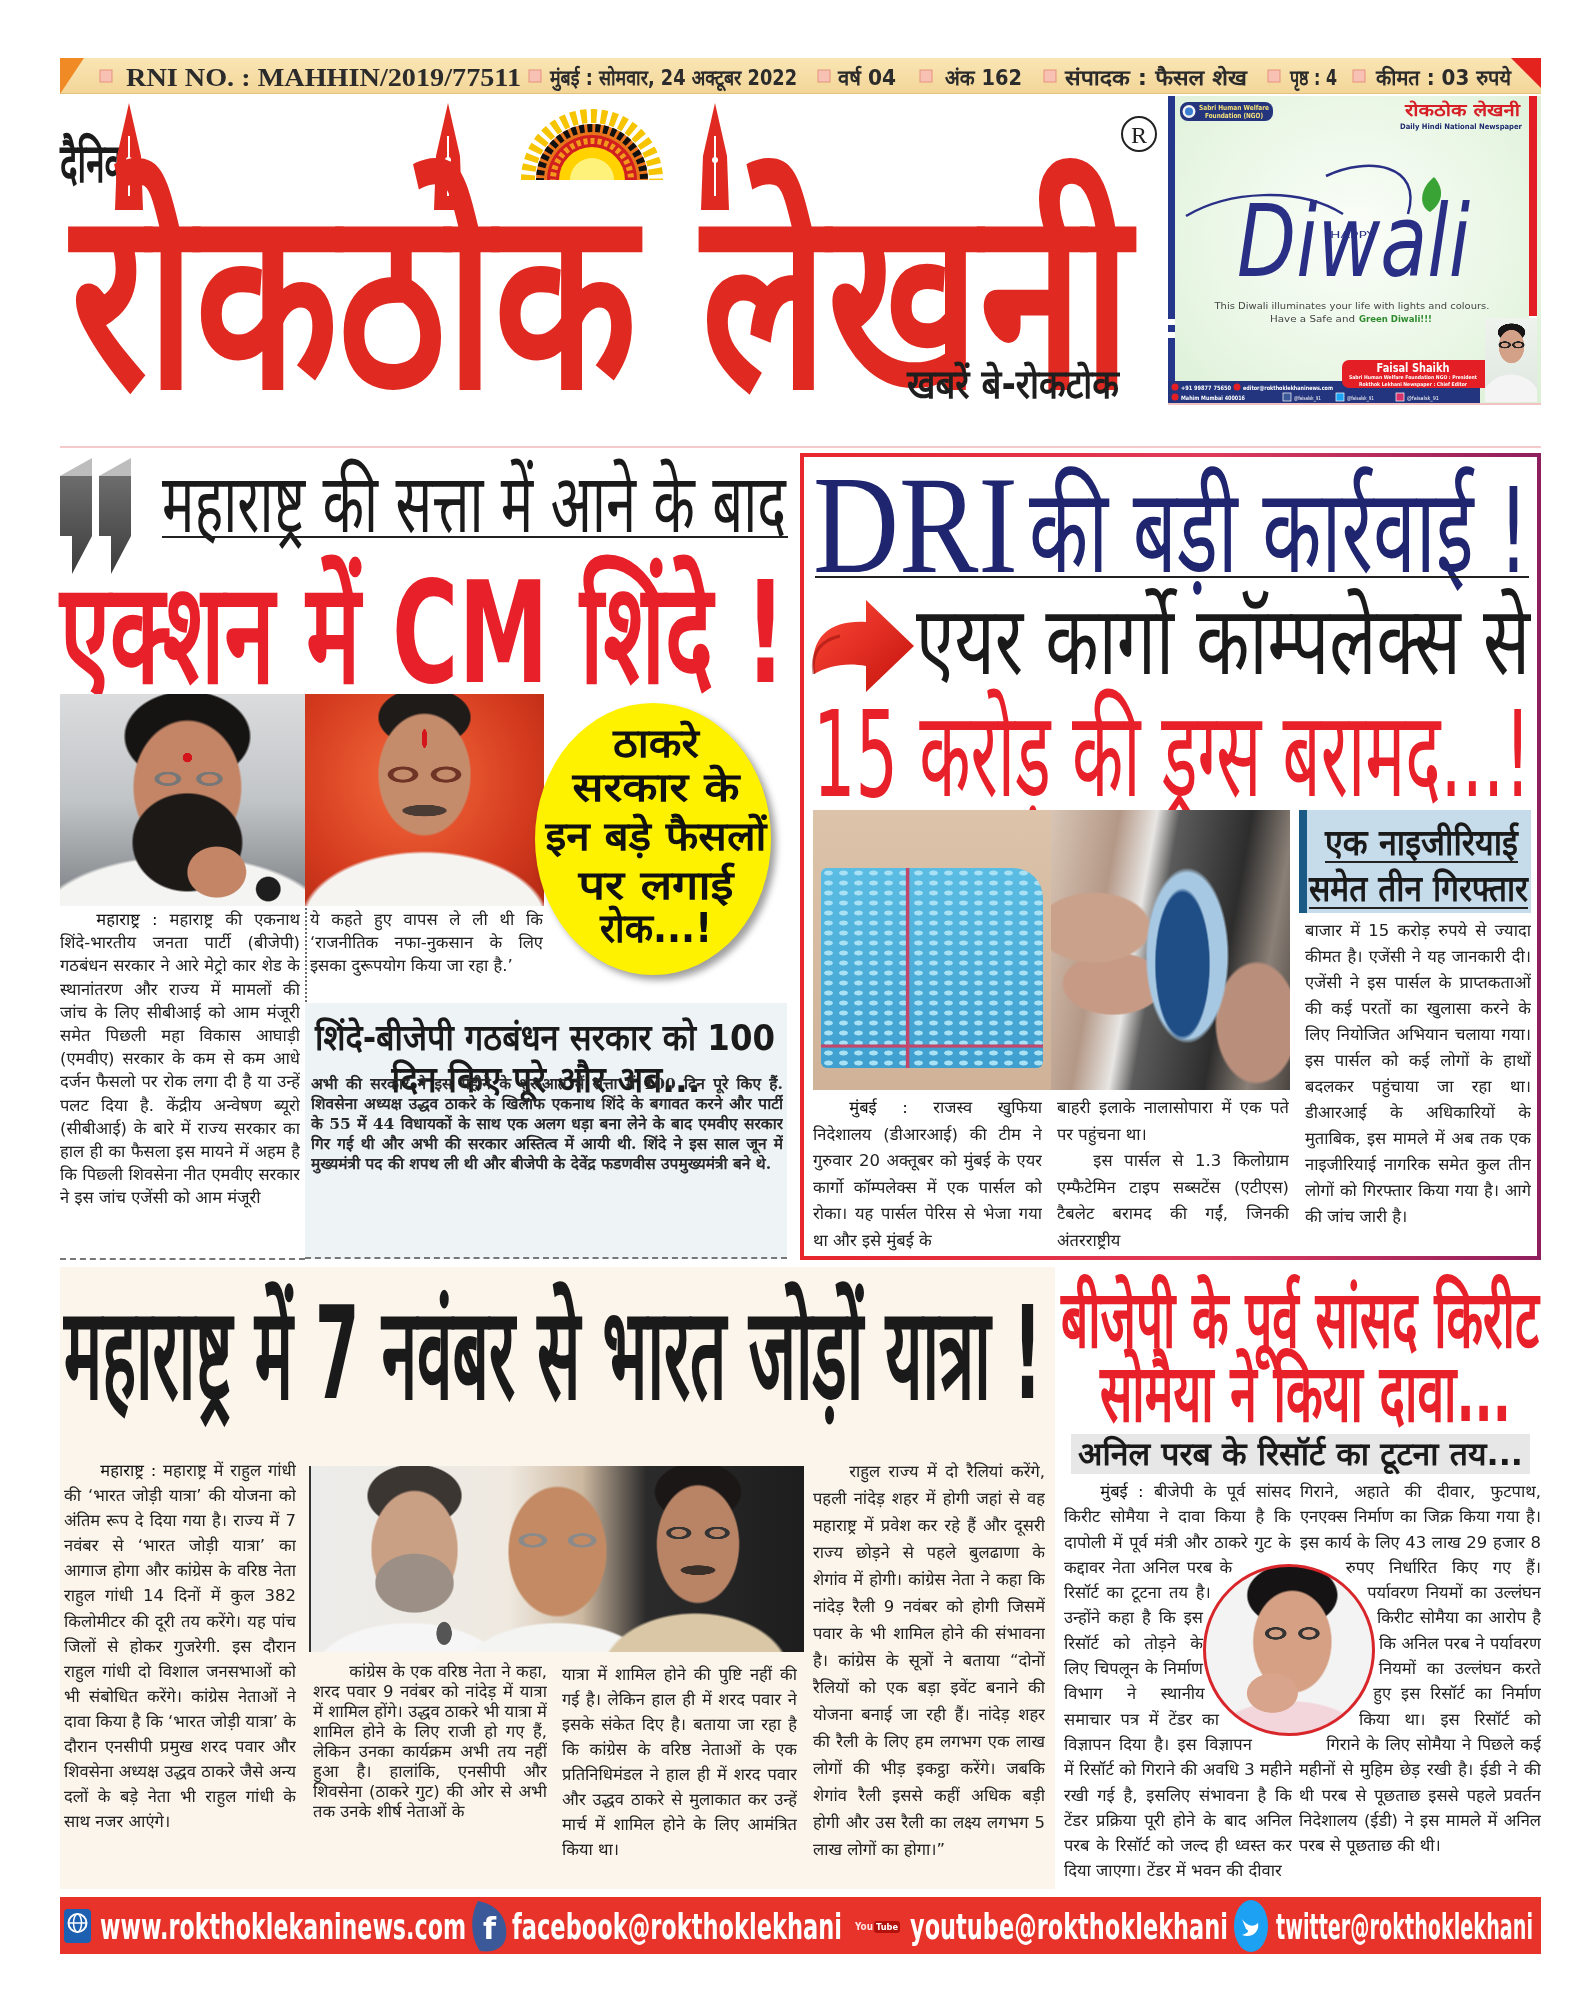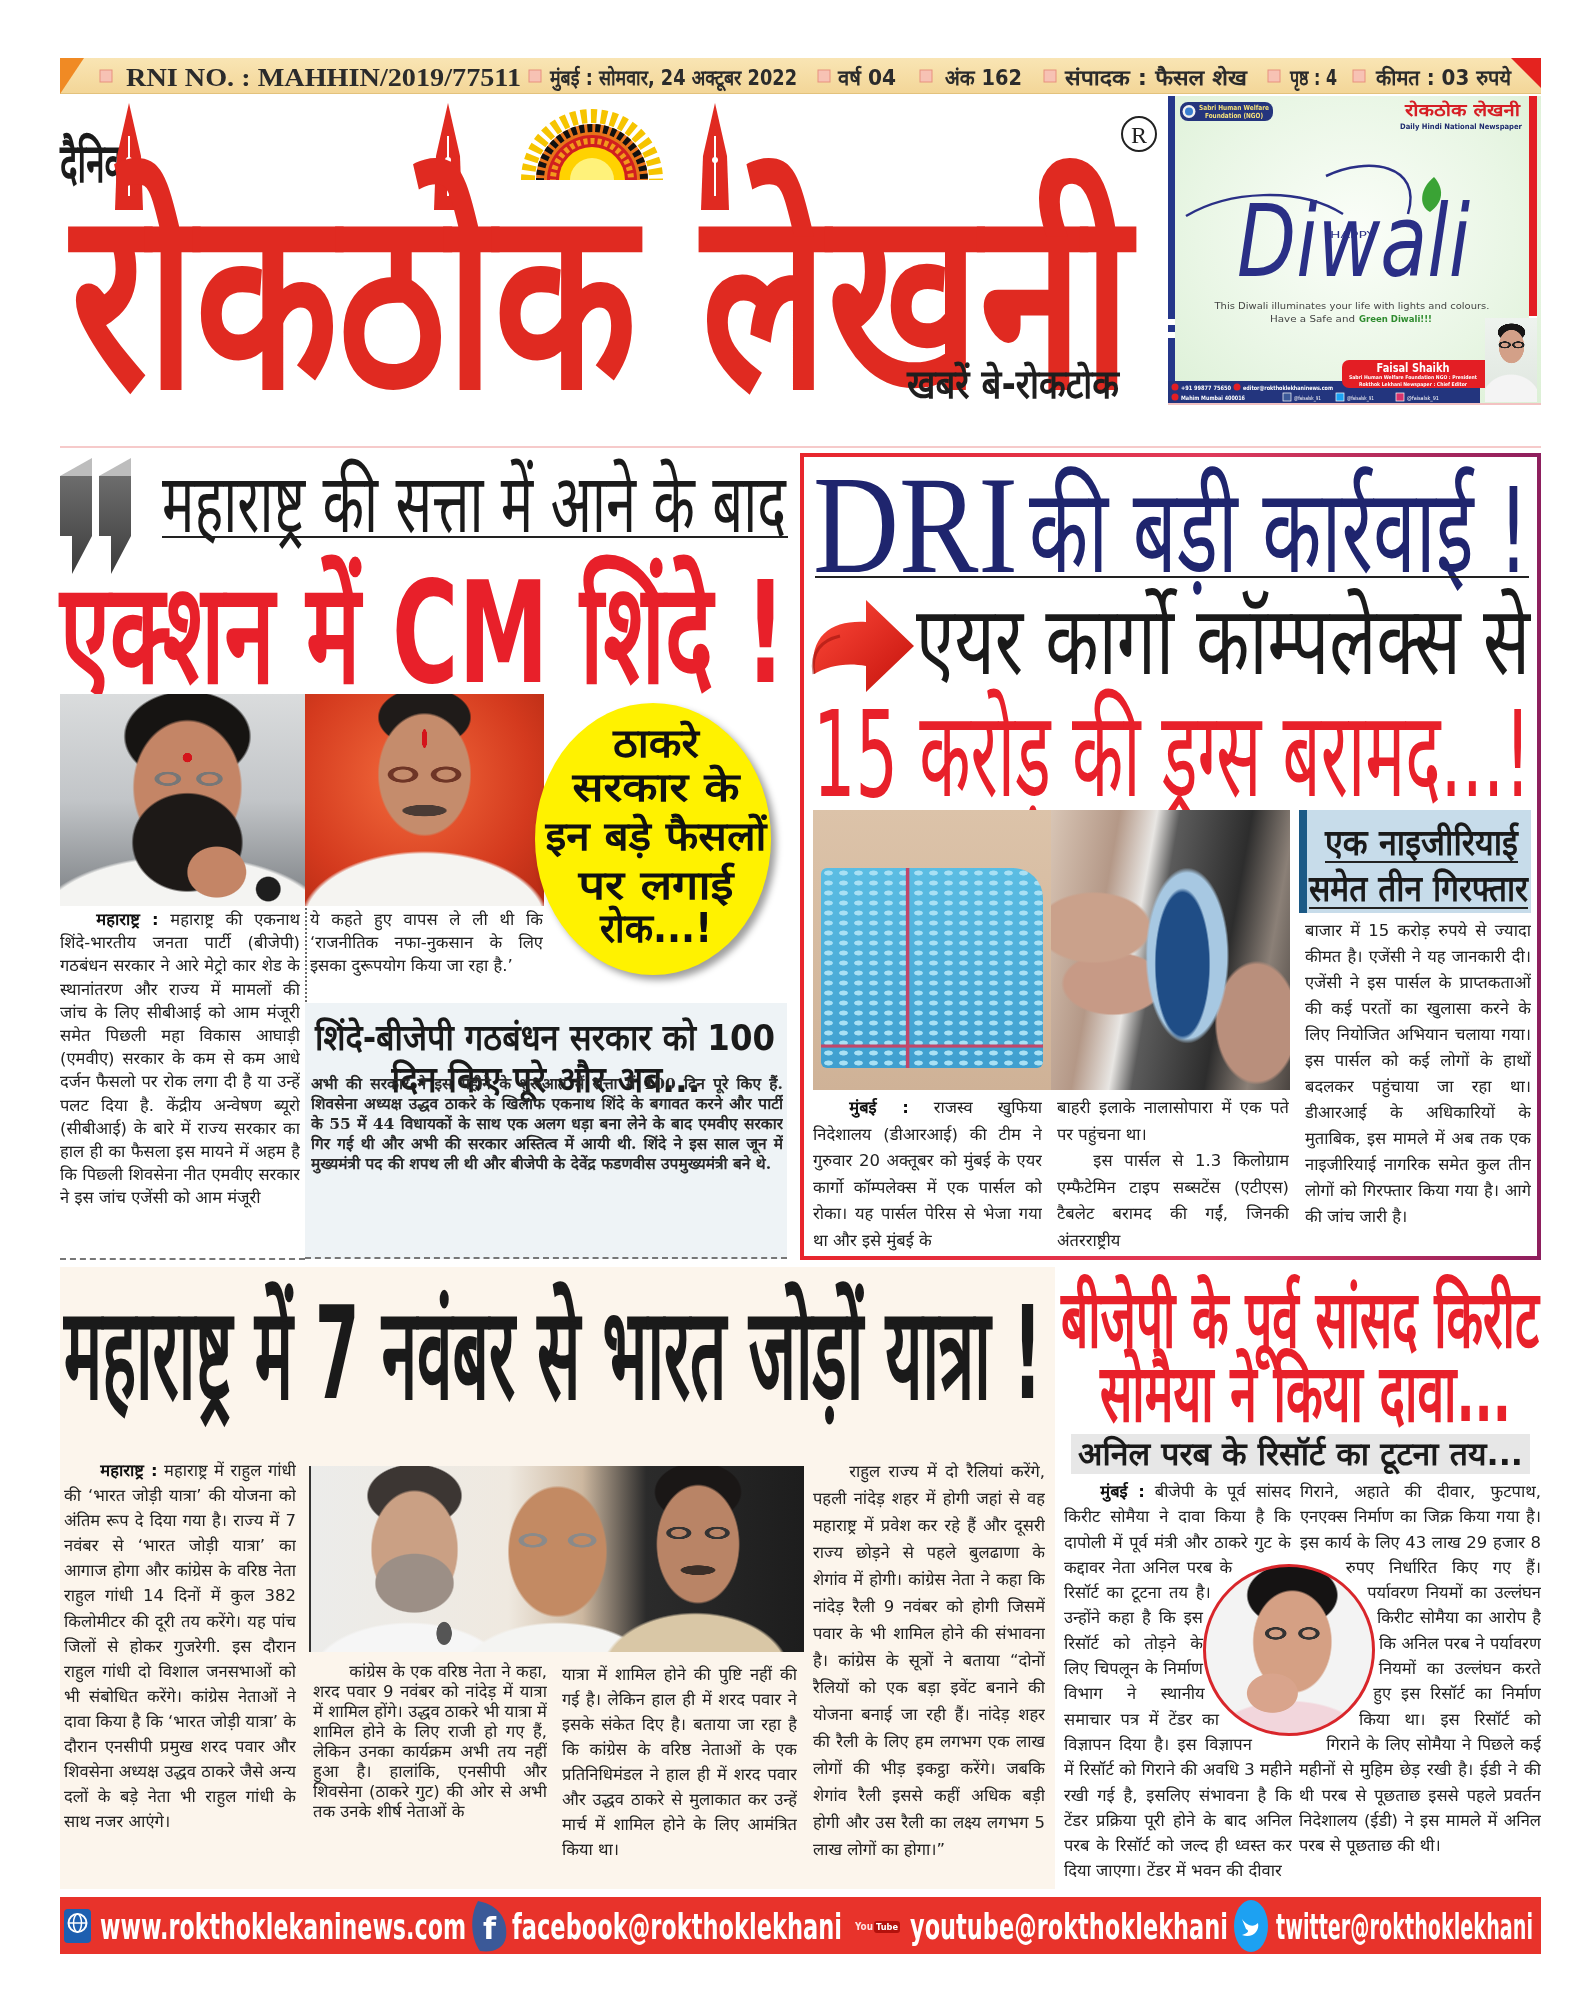--- a/index.html
+++ b/index.html
@@ -107,21 +107,21 @@
  radial-gradient(ellipse 26px 20px at 40% 76%,#d9a48c 96%,transparent 100%),
  radial-gradient(ellipse 40px 52px at 52% 45%,#d5a084 96%,transparent 100%),
  radial-gradient(ellipse 46px 32px at 52% 17%,#151313 96%,transparent 100%),
  radial-gradient(ellipse 82px 46px at 50% 108%,#f2d6dc 96%,transparent 100%),
  #f3f3f3}
 .footer{left:60px;top:1897px;width:1481px;height:57px;background:#e8332b}
 
 .col{position:absolute;font-size:16.5px;text-align:justify;color:#222;overflow:hidden}
 .col p{margin:0}
 .ind{text-indent:2.2em}
-.dl{font-weight:bold;color:#111}
+.dl{font-weight:normal;color:#111}
 .sub-body{font-family:"DejaVu Serif",serif;font-size:15.5px;font-weight:bold;color:#2a2a2a}
 .sp-r{float:right;width:1px;height:85px}
 .circ-r{float:right;clear:right;width:89px;height:172px;shape-outside:circle(90px at 86px 86px)}
 .sp-l{float:left;width:1px;height:85px}
 .circ-l{float:left;clear:left;width:80px;height:172px;shape-outside:circle(90px at -10px 86px)}
 </style>
 </head>
 <body>
 
 <div id="page">

